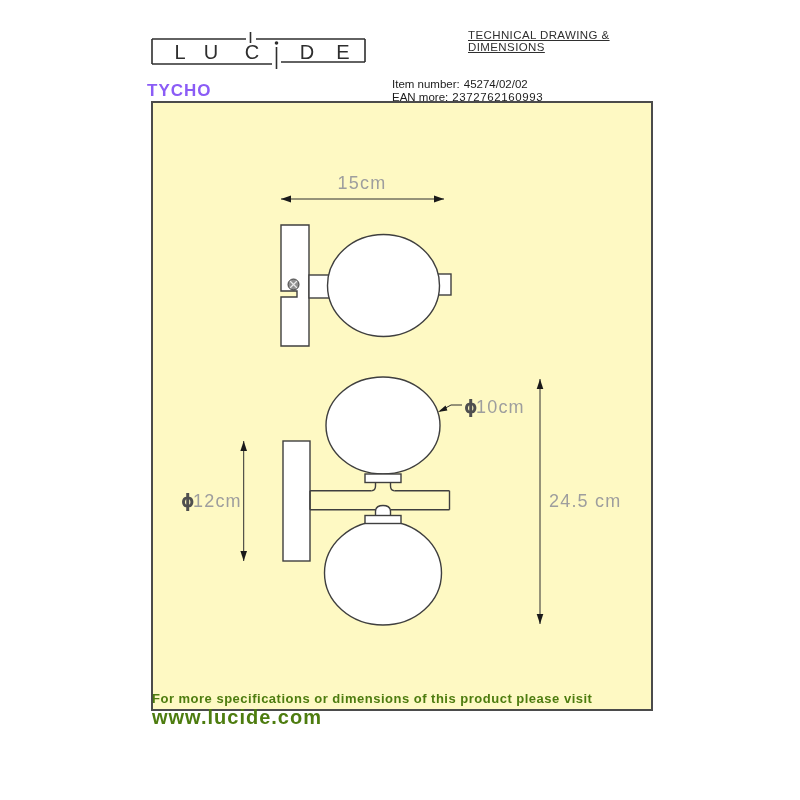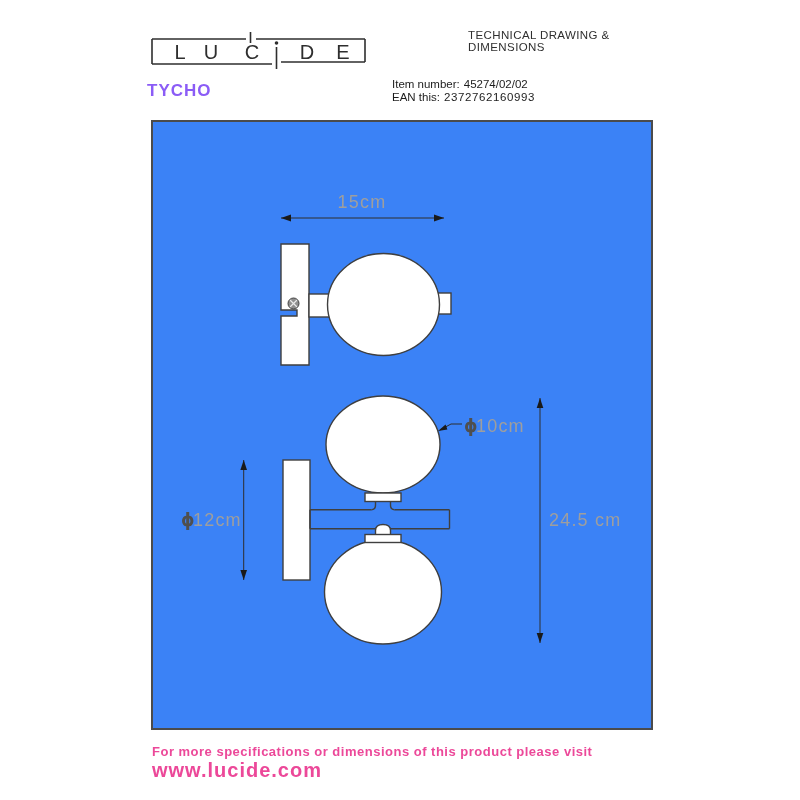--- a/index.html
+++ b/index.html
@@ -6,44 +6,44 @@
   .page{
     position:relative;width:800px;height:800px;background:#ffffff;overflow:hidden;
     font-family:"Liberation Sans",sans-serif;color:#1a1a1a;
   }
   
   .logo{position:absolute;left:151px;top:30px;width:216px;height:44px;}
   .logo svg{display:block;}
   .logo-letter{font-family:"Liberation Sans",sans-serif;font-size:20px;fill:#2e2e2e;font-weight:400;}
   .doc-title{
     position:absolute;left:468px;top:29px;width:190px;
-    font-size:11.5px;font-weight:500;letter-spacing:.4px;color:#2f2f2f;
+    font-size:11.5px;font-weight:500;letter-spacing:.4px;color:#2f2f2f;text-decoration:underline;
   }
   .product-name{
     position:absolute;left:147px;top:81px;
     font-size:17px;font-weight:bold;letter-spacing:1px;color:#8b5cf6;
   }
   .codes{position:absolute;left:392px;top:78px;font-size:11.5px;line-height:12.5px;color:#1c1c1c;}
   .codes .b{font-weight:normal;}
   .codes .val{margin-left:4px;margin-top:21px;}
   .codes .ean{letter-spacing:.6px;}
   
   .drawing-box{
-    position:absolute;left:151px;top:120px;width:498px;height:606px;
-    border:2px solid #4b4b4b;background:#3b82f6;
+    position:absolute;left:151px;top:101px;width:498px;height:606px;
+    border:2px solid #4b4b4b;background:#fef9c3;
   }
   .drawing-box svg{display:block;}
   .outline{stroke:#3f3f3f;stroke-width:1.4;fill:#ffffff;}
   .outline-nf{stroke:#3f3f3f;stroke-width:1.4;fill:none;}
   .dimline{stroke:#2e2e2e;stroke-width:1;fill:none;}
   .arrow{fill:#1a1a1a;stroke:none;}
   .dim-label{font-family:"Liberation Sans",sans-serif;font-size:18px;fill:#9e9e9e;letter-spacing:1.2px;}
   .dim-phi{font-family:"DejaVu Sans",sans-serif;font-size:17px;fill:#4f4f4f;font-weight:600;}
   
-  .footer{position:absolute;left:152px;top:744px;color:#ec4899;}
+  .footer{position:absolute;left:152px;top:691px;color:#4d7c0f;}
   .footer-line1{font-size:13px;font-weight:bold;letter-spacing:.5px;}
   .footer-line2{font-size:20px;font-weight:bold;letter-spacing:1px;margin-top:0;}
 </style>
 </head>
 <body>
 
 <div class="page">
 
   <div class="logo">
     <svg width="216" height="44" viewBox="0 0 216 44">
@@ -70,21 +70,21 @@
 
   <div class="doc-title">TECHNICAL DRAWING &amp; DIMENSIONS</div>
 
   <div class="product-name">TYCHO</div>
 
   <div class="codes">
     <div class="code-line">
       <span class="b">Item number:</span><span class="b val">45274/02/02</span>
     </div>
     <div class="code-line">
-      <span class="b">EAN this:</span><span class="ean val">2372762160993</span>
+      <span class="b">EAN more:</span><span class="ean val">2372762160993</span>
     </div>
   </div>
 
   <div class="drawing-box">
     <svg width="498" height="606" viewBox="0 0 498 606">
 
       <g>
 
         <g>
           <line class="dimline" x1="128" y1="96" x2="291" y2="96"></line>

